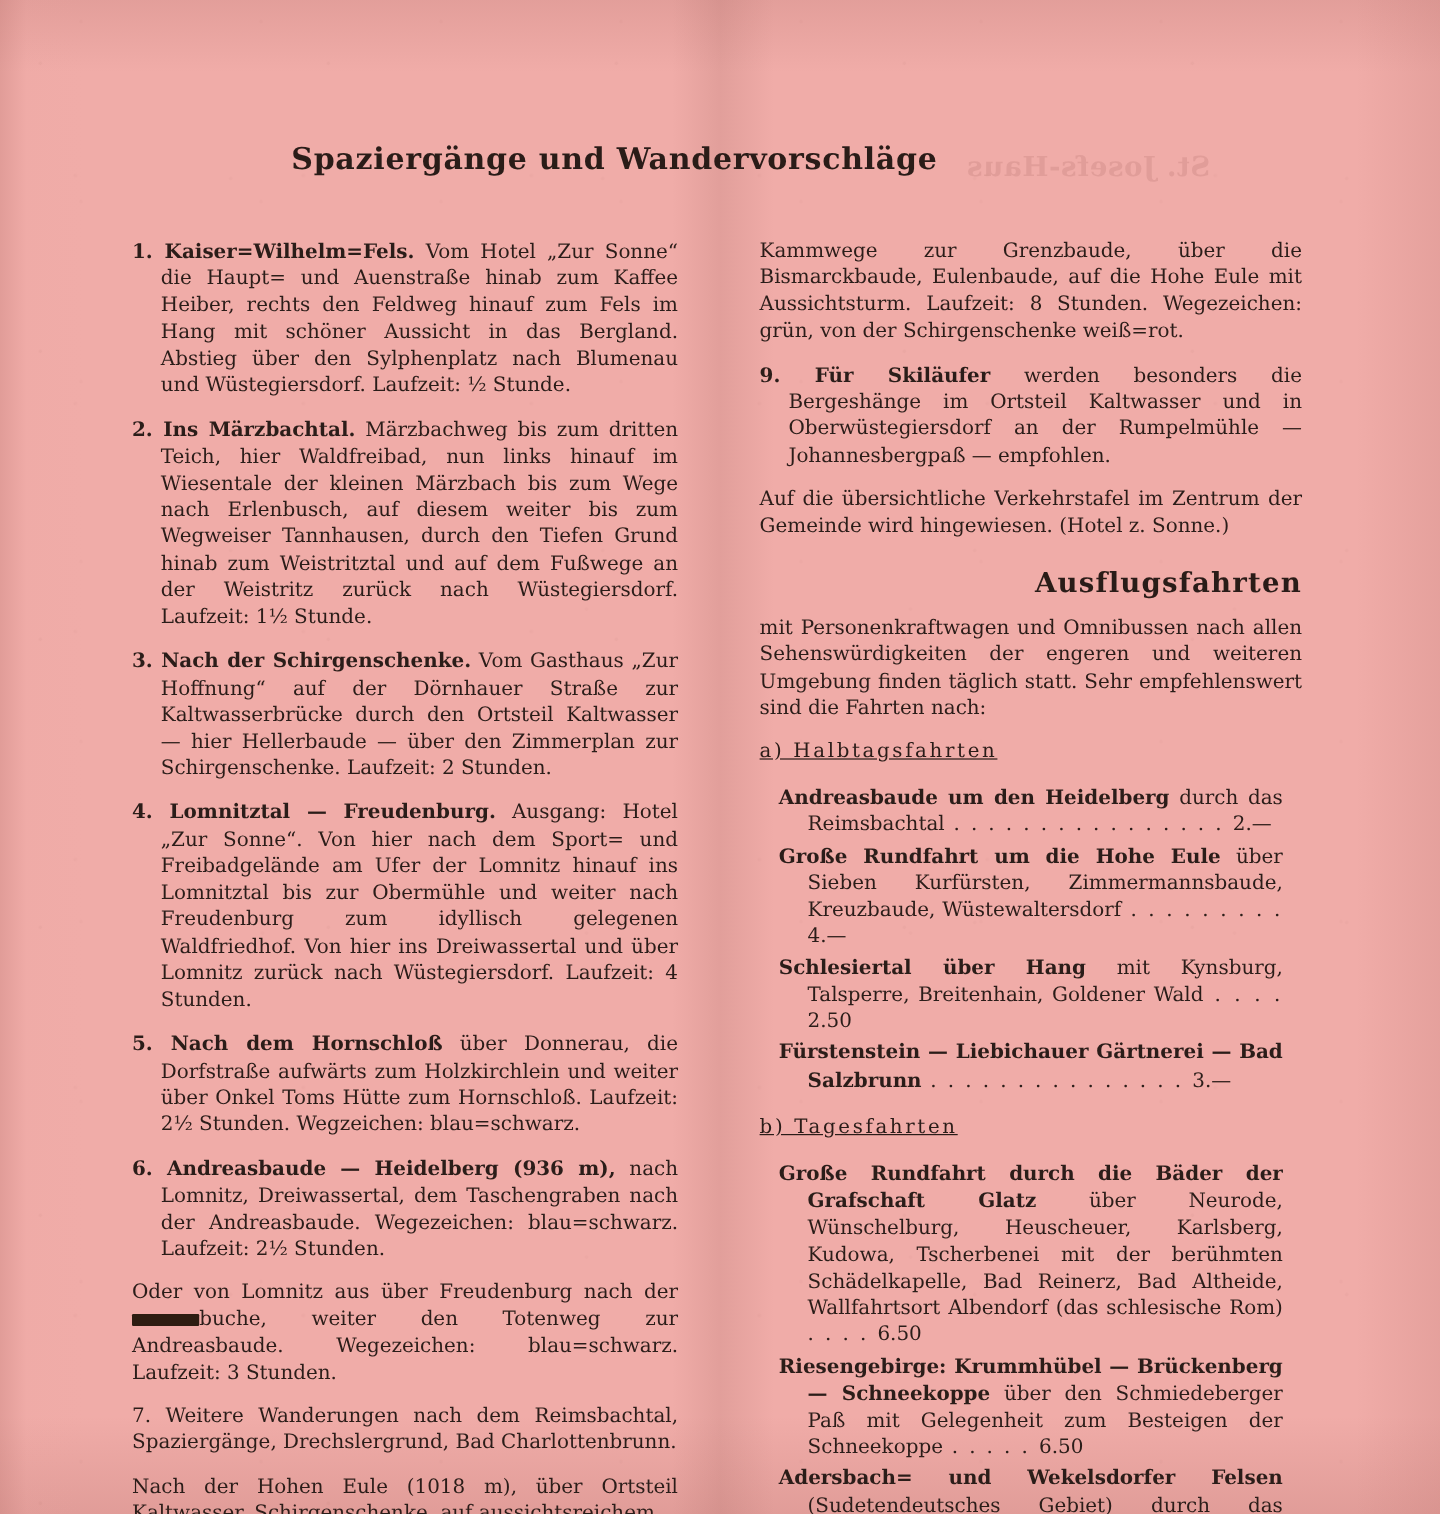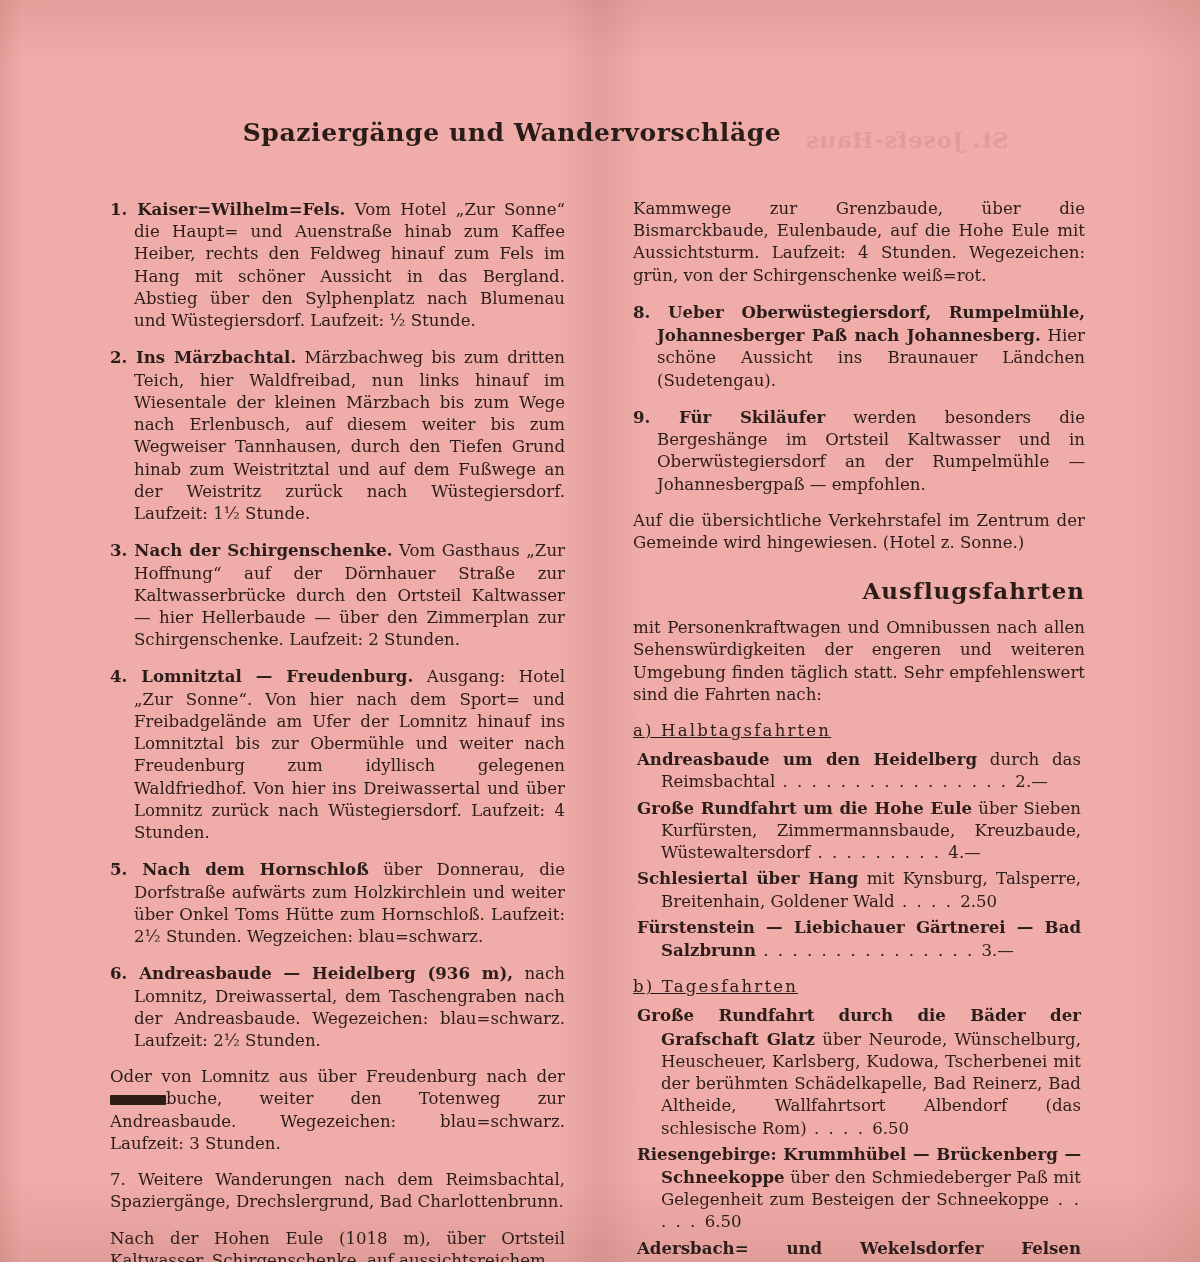--- a/index.html
+++ b/index.html
@@ -124,21 +124,21 @@
   }
   .sub-title {
     text-align: left;
     font-size: 16.5px;
     letter-spacing: 2.2px;
     margin: 14px 0 6px 0;
     color: #2a1c18;
     text-decoration: underline;
   }
 
-  .tour-list { margin: 4px; padding: 0; list-style: none; }
+  .tour-list { margin: 16px; padding: 0; list-style: none; }
   .tour {
     display: block;
     margin-bottom: 3px;
     padding-left: 24px;
     text-indent: -24px;
   }
   .tour .t-name { font-weight: bold; }
   .dots {
     display: inline;
     letter-spacing: 2px;
@@ -189,25 +189,22 @@
 
     <p class="para noindent">
       <span>7. Weitere Wanderungen</span><span> nach dem Reimsbachtal, Spaziergänge, Drechslergrund, Bad Charlottenbrunn.</span>
     </p>
 
     <p class="para noindent">Nach der Hohen Eule (1018 m), über Ortsteil Kaltwasser, Schirgenschenke, auf aussichtsreichem</p>
   </div>
 
   <div class="col col-right">
 
-    <p class="para noindent">Kammwege zur Grenzbaude, über die Bismarckbaude, Eulenbaude, auf die Hohe Eule mit Aussichtsturm. Laufzeit: 4 Stunden. Wegezeichen: grün, von der Schirgenschenke weiß=rot.</p>
-
-    <p class="para">
-      <span class="lead">8. Ueber Oberwüstegiersdorf, Rumpelmühle, Johannesberger Paß nach Johannesberg.</span><span> Hier schöne Aussicht ins Braunauer Ländchen (Sudetengau).</span>
-    </p>
+    <p class="para noindent">Kammwege zur Grenzbaude, über die Bismarckbaude, Eulenbaude, auf die Hohe Eule mit Aussichtsturm. Laufzeit: 8 Stunden. Wegezeichen: grün, von der Schirgenschenke weiß=rot.</p>
+
 
     <p class="para">
       <span class="lead">9. Für Skiläufer</span><span> werden besonders die Bergeshänge im Ortsteil Kaltwasser und in Oberwüstegiersdorf an der Rumpelmühle — Johannesbergpaß — empfohlen.</span>
     </p>
 
     <p class="para noindent">Auf die übersichtliche Verkehrstafel im Zentrum der Gemeinde wird hingewiesen. (Hotel z. Sonne.)</p>
 
     <div class="sec-title">Ausflugsfahrten</div>
 
     <p class="para noindent">mit Personenkraftwagen und Omnibussen nach allen Sehenswürdigkeiten der engeren und weiteren Umgebung finden täglich statt. Sehr empfehlenswert sind die Fahrten nach:</p>

